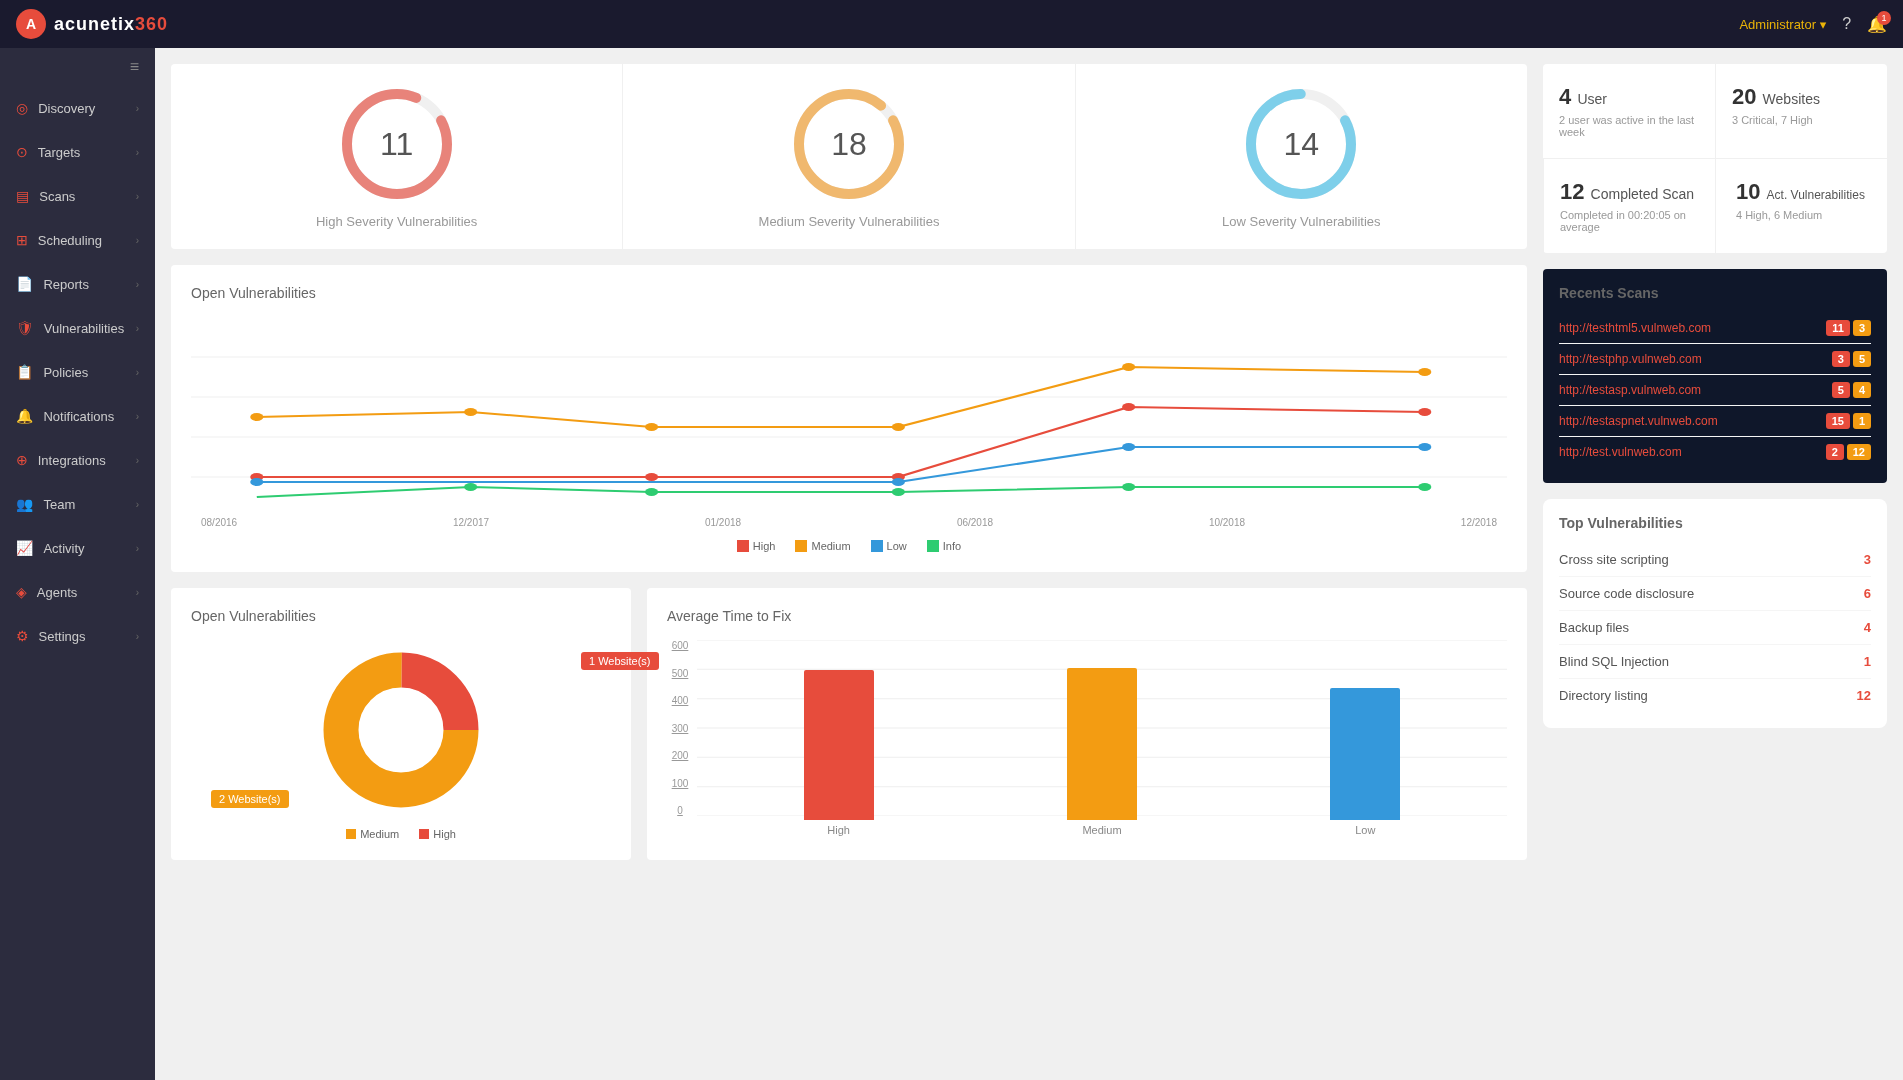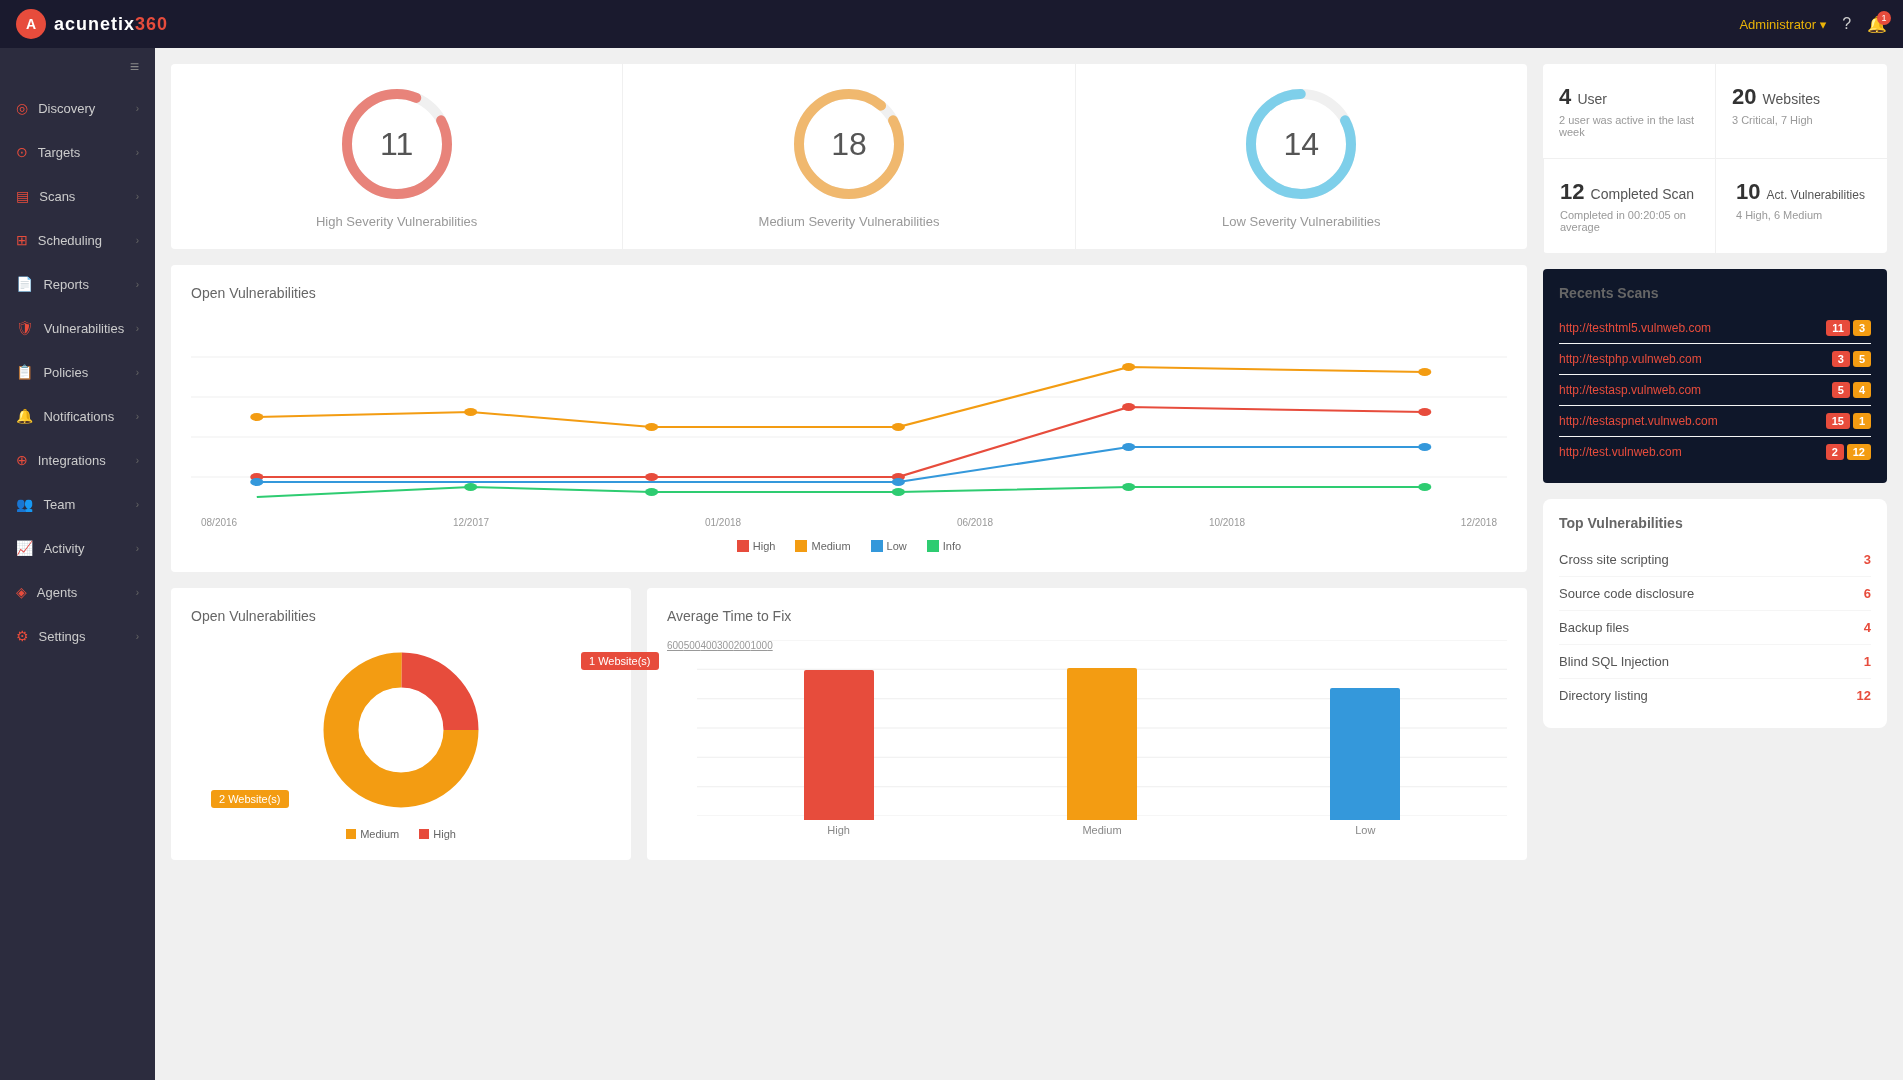--- a/index.html
+++ b/index.html
@@ -626,21 +626,21 @@
                 </svg>
               <span>High</span>
             </div>
           </div>
         </div>
 
         <div class="bottom-card bar-card">
           <div class="chart-title">Average Time to Fix</div>
           <div style="display:flex; gap:0; align-items:stretch;">
 
-            <div style="display:flex; flex-direction:row; justify-content:space-between; padding-bottom:20px; width:30px; font-size:10px; color:#999; text-align:center; padding-right:4px;text-decoration:underline;">
+            <div style="display:flex; flex-direction:column; justify-content:space-between; padding-bottom:20px; width:30px; font-size:10px; color:#999; text-align:center; padding-right:4px;text-decoration:underline;">
               <span>600</span>
               <span>500</span>
               <span>400</span>
               <span>300</span>
               <span>200</span>
               <span>100</span>
               <span>0</span>
             </div>
             <div style="flex:1; position:relative;">
 

